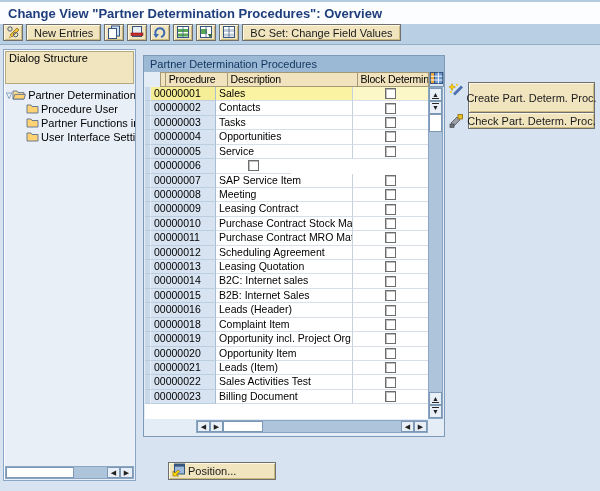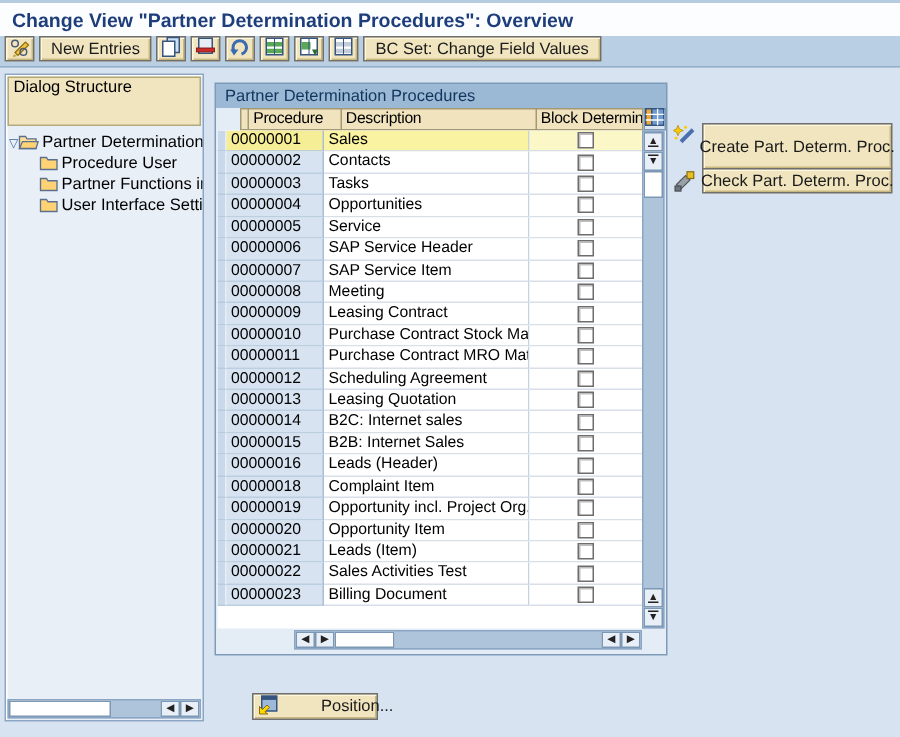--- a/index.html
+++ b/index.html
@@ -121,22 +121,22 @@
     position: absolute; left: 52px; bottom: 3px; width: 232px; height: 13px;
     background: #aec4da; border: 1px solid #8ba6c4; display: flex;
   }
   .h-scroll .sb-thumb-h { width: 40px; }
   
   .action-icon { position: absolute; width: 16px; height: 16px; }
   .create-btn { position: absolute; left: 468px; top: 82px; width: 127px; height: 31px; }
   .check-btn  { position: absolute; left: 468px; top: 112px; width: 127px; height: 17px; }
   
   .position-btn {
-    position: absolute; left: 168px; top: 462px; width: 84px; height: 18px;
-    justify-content: flex-start; gap: 28px; padding-left: 3px;
+    position: absolute; left: 168px; top: 462px; width: 108px; height: 18px;
+    justify-content: flex-start; gap: 2px; padding-left: 3px;
   }
   .entry-status { position: absolute; left: 307px; top: 466px; font-size: 11px; margin-top: 37px; }
 </style>
 </head>
 <body>
 
 <div class="titlebar">
   <div class="page-title">Change View "Partner Determination Procedures": Overview</div>
 </div>
 
@@ -312,21 +312,20 @@
     <div class="cell sel"></div>
     <div class="cell proc">00000005</div>
     <div class="cell desc">Service</div>
     <div class="cell block">
       <div class="checkbox"></div>
     </div>
   </div>
       <div class="trow">
     <div class="cell sel"></div>
     <div class="cell proc">00000006</div>
-    <div class="cell desc">SAP Service Header</div>
     <div class="cell block">
       <div class="checkbox"></div>
     </div>
   </div>
       <div class="trow">
     <div class="cell sel"></div>
     <div class="cell proc">00000007</div>
     <div class="cell desc">SAP Service Item</div>
     <div class="cell block">
       <div class="checkbox"></div>

